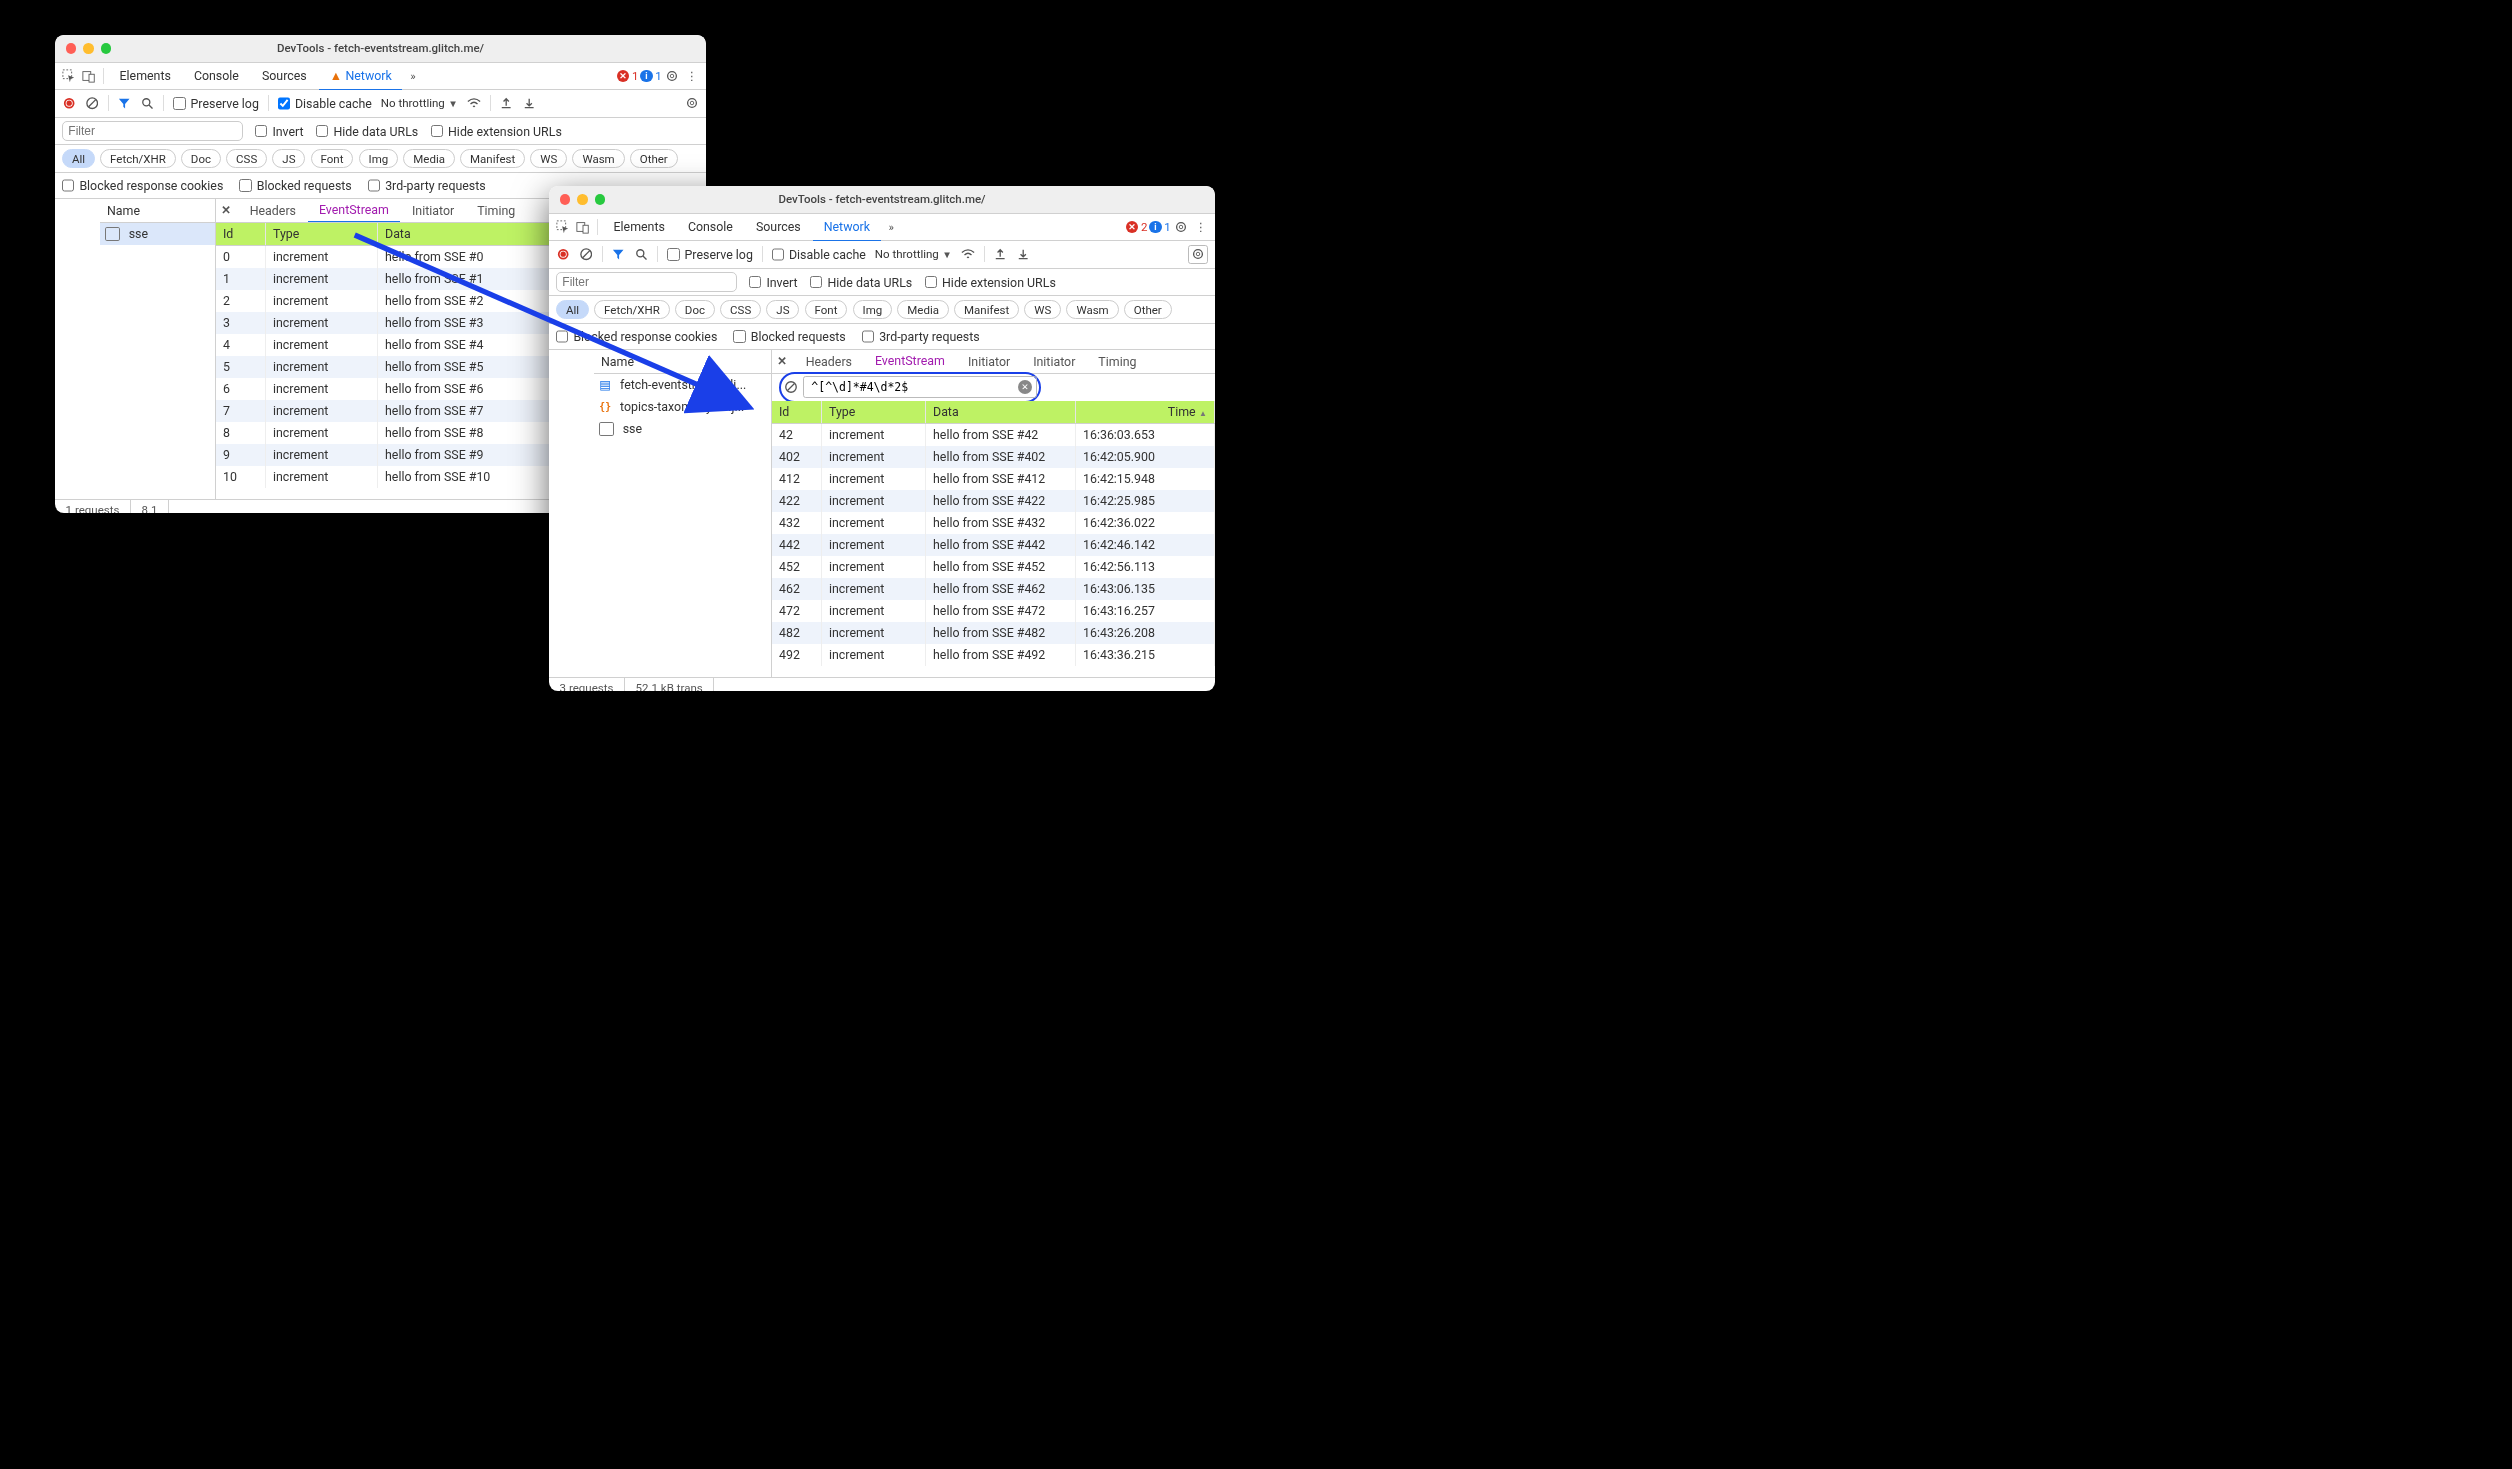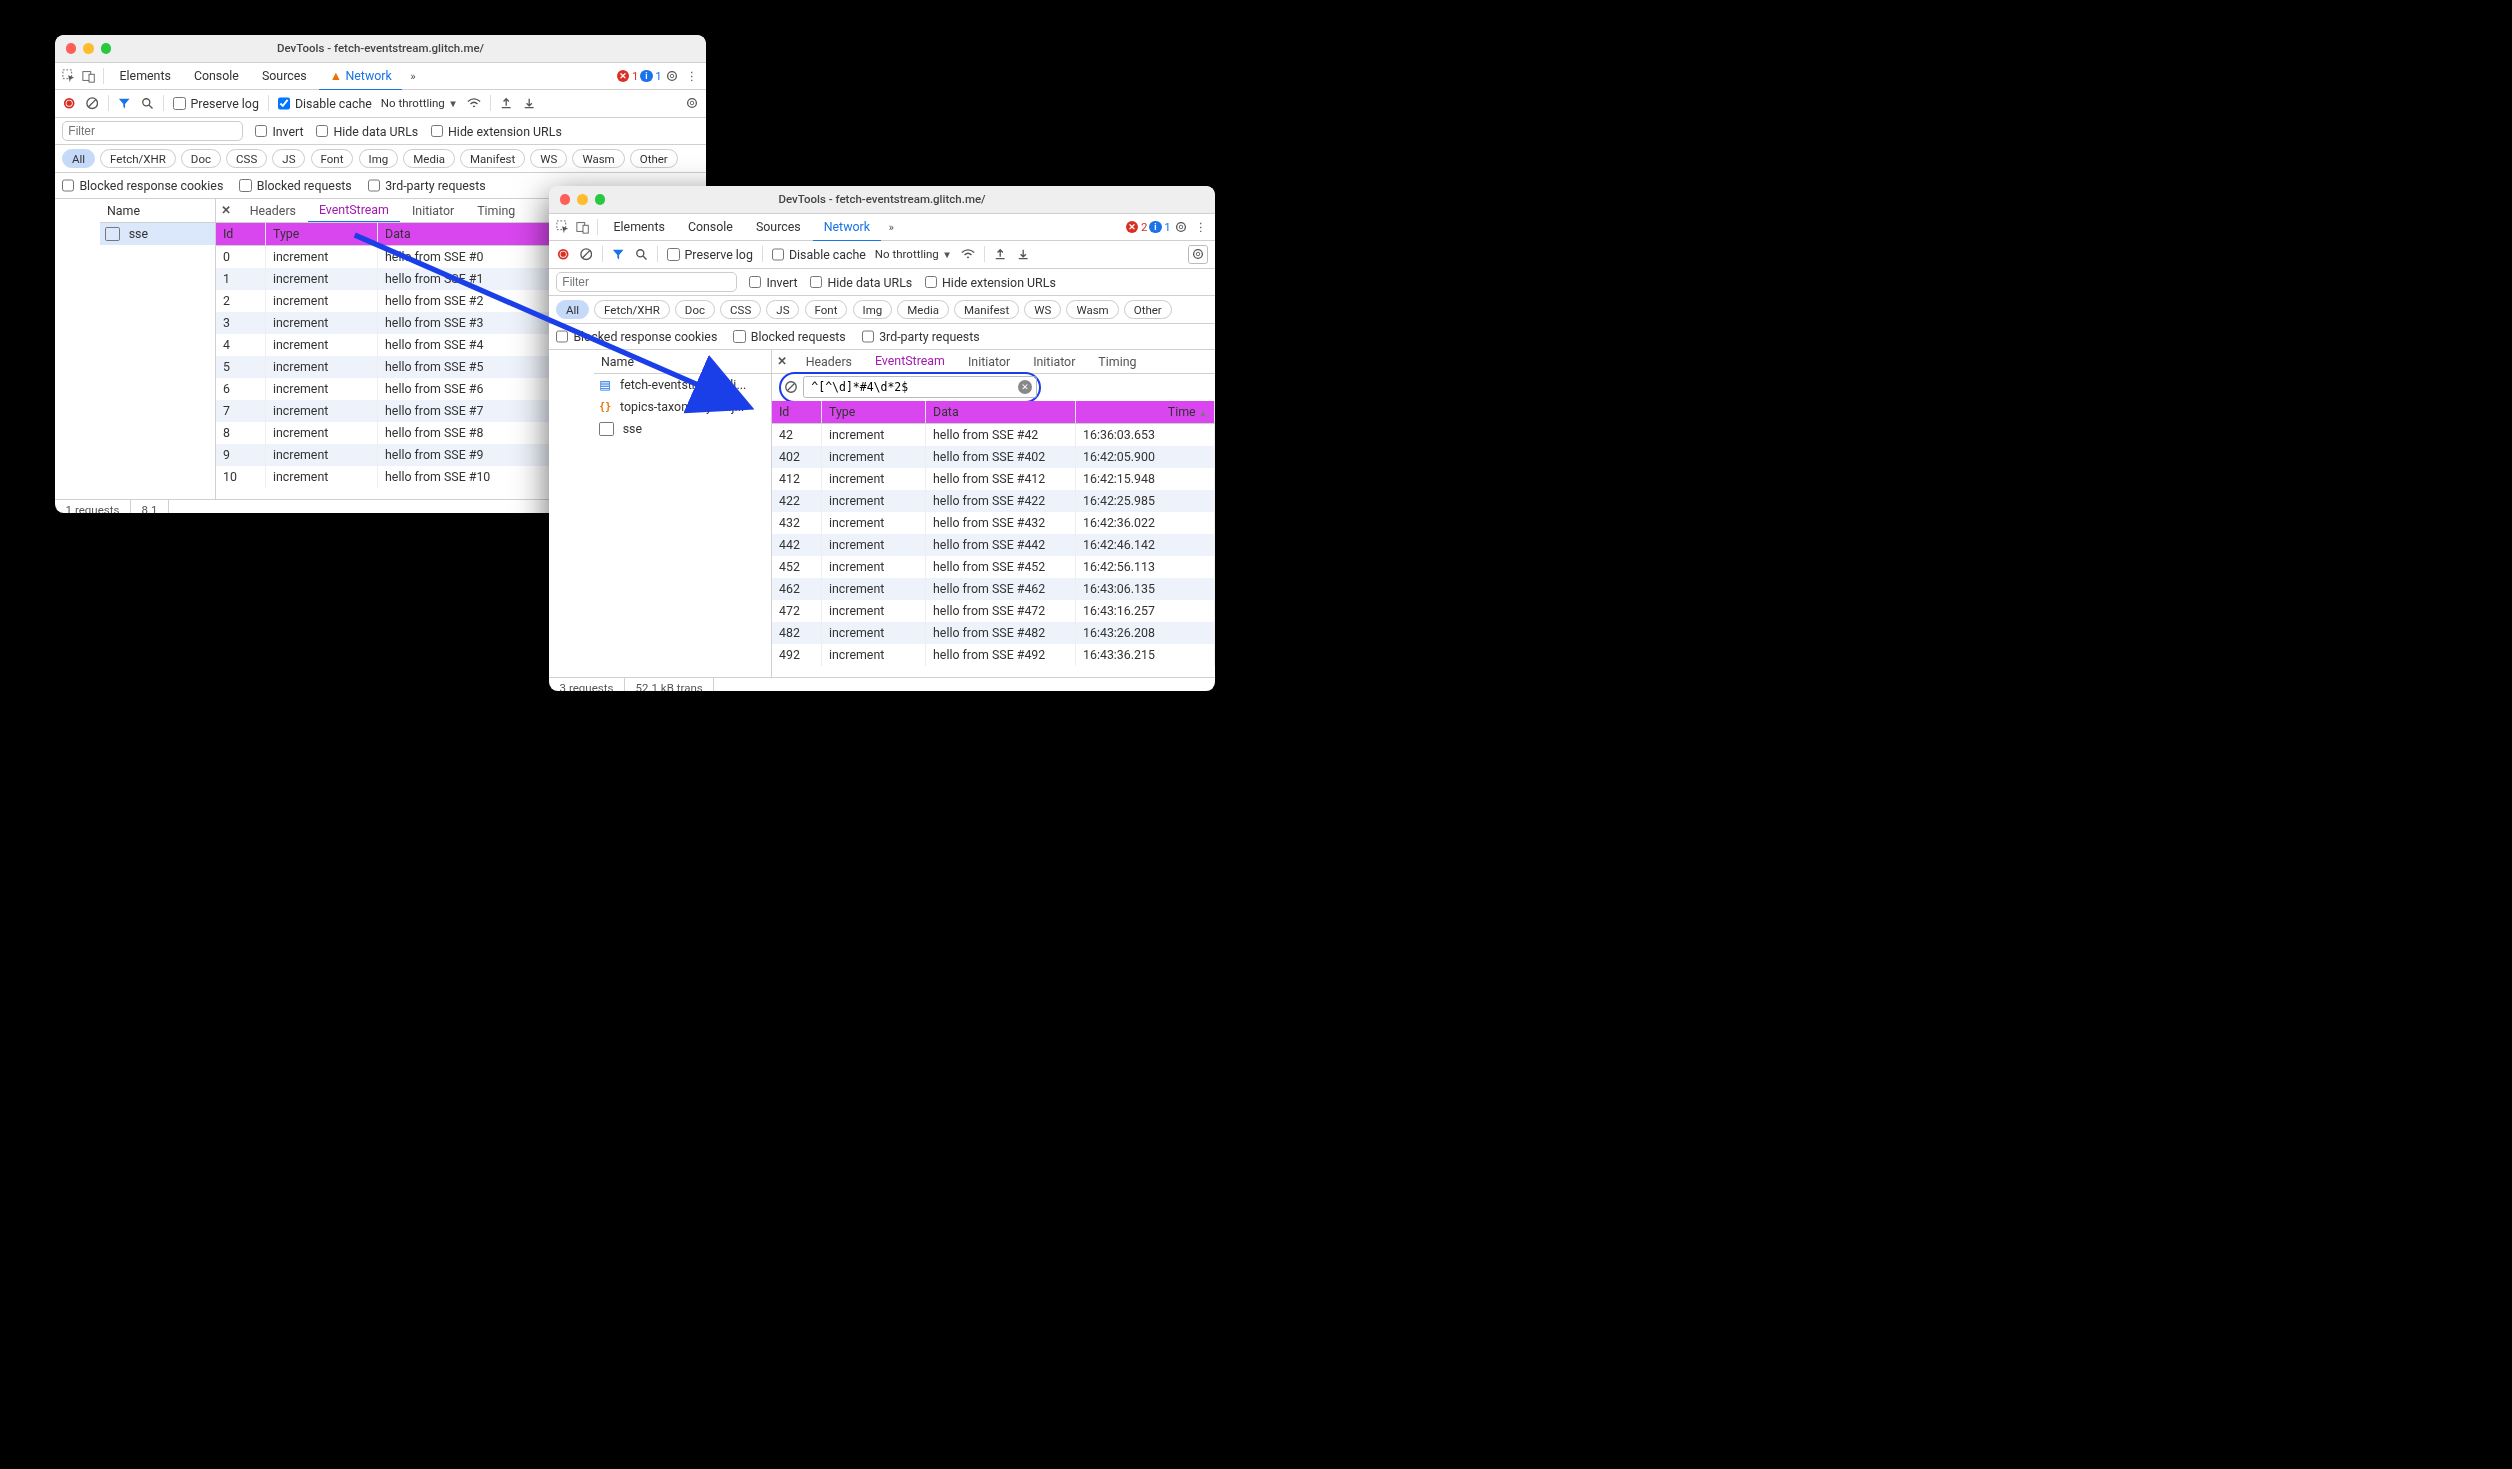--- a/index.html
+++ b/index.html
@@ -44,21 +44,21 @@
 .detailtabs .xbtn { width:16px; font-weight:bold; color:#555; cursor:pointer; }
 .detailtabs .dtab { padding:0 10.6px; height:23px; display:flex; align-items:center; font-size:12.4px; color:#555; cursor:pointer; }
 .detailtabs .dtab.sel { color:#a21caf; border-bottom:1.8px solid #1a73e8; }
 .streamfilter { height:26.6px; display:flex; align-items:center; gap:5.3px; padding:0 7px; }
 .regexwrap { border:2.7px solid #1a3fe8; border-radius:16px; padding:2.7px; display:flex; align-items:center; gap:5.3px; }
 .regexinput { flex:1; display:flex; align-items:center; border:0.9px solid #bbb; border-radius:2.7px; padding:1.8px 5.3px; position:relative; width:221px; }
 .regexinput input { border:none; outline:none; font-family:Menlo,monospace; font-size:11.5px; width:100%; }
 .regexinput .clear { position:absolute; right:3.5px; width:14px; height:14px; border-radius:50%; background:#888; color:#fff; display:flex; align-items:center; justify-content:center; font-size:8.9px; cursor:pointer; }
 .datagrid { flex:1; overflow:auto; }
 .datagrid table { width:100%; border-collapse:collapse; font-size:12.4px; }
-.datagrid th { text-align:left; font-weight:normal; padding:3.5px 7px; border-bottom:0.9px solid #d0d0d0; border-right:0.9px solid #e5e5e5; background:#d946ef; position:sticky; top:0; }
+.datagrid th { text-align:left; font-weight:normal; padding:3.5px 7px; border-bottom:0.9px solid #d0d0d0; border-right:0.9px solid #e5e5e5; background:#bef264; position:sticky; top:0; }
 .datagrid th.r { text-align:right; }
 .datagrid td { padding:3.5px 7px; border-right:0.9px solid #eee; }
 .datagrid tr:nth-child(even) td { background:#eef3fb; }
 .statusbar { height:19.5px; border-top:0.9px solid #d0d0d0; display:flex; align-items:center; font-size:11.5px; color:#555; }
 .statusbar .cell { padding:0 10.6px; border-right:0.9px solid #d0d0d0; height:100%; display:flex; align-items:center; }
 .arrow { position:absolute; pointer-events:none; }
 svg { display:block; }
 .sortind::after { content:"▲"; font-size:8px; margin-left:3.5px; color:#777; }
 .throtsel { display:flex; align-items:center; gap:3.5px; }
 .throtsel .dd { font-size:9.7px; color:#555; }

